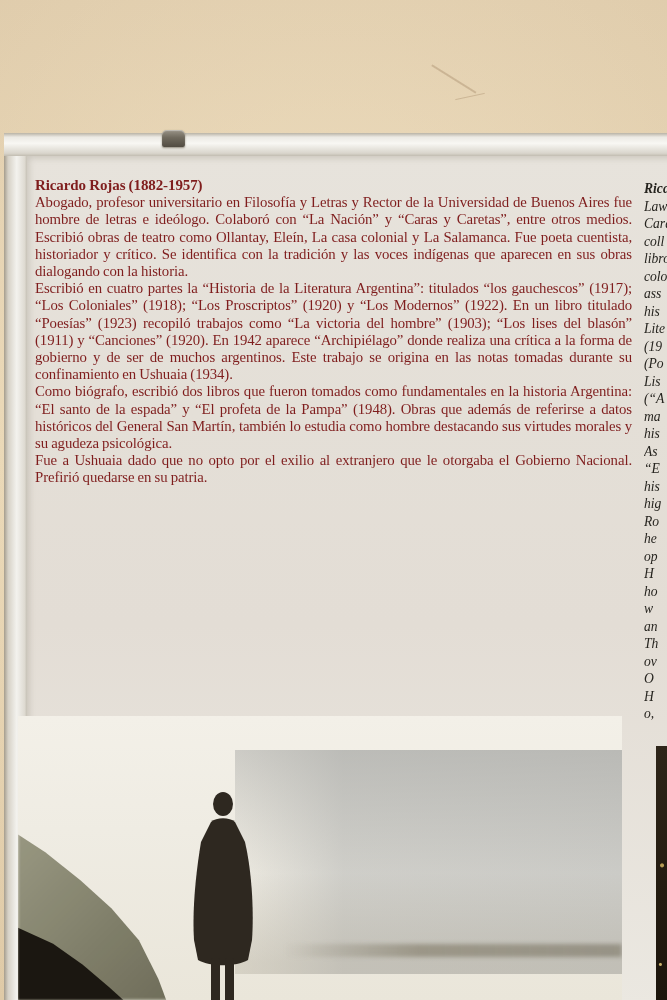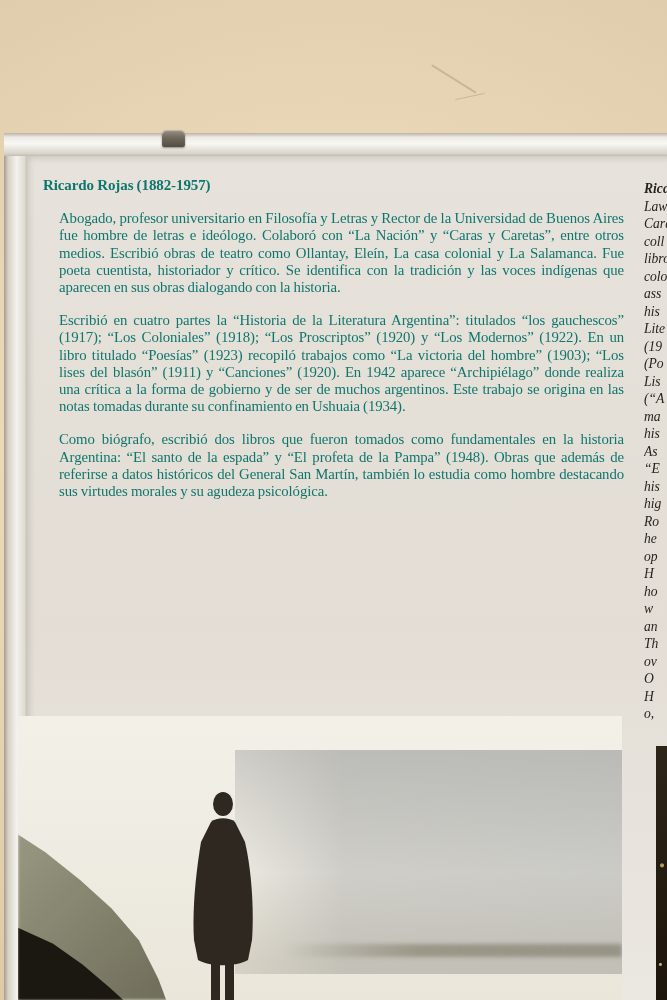--- a/index.html
+++ b/index.html
@@ -37,26 +37,26 @@
     box-shadow:0 1px 2px rgba(60,50,30,.5), inset 0 1px 1px rgba(255,255,255,.4);
   }
   .surface{
     position:absolute;left:23px;top:23px;right:0;bottom:0;
     background:
       linear-gradient(180deg,#e7e3dc 0%, #e4dfd7 30%, #e3ddd5 55%, #ebe8e1 100%);
     box-shadow:inset 2px 2px 6px rgba(120,110,95,.25);
   }
   
   .spanish{
-    position:absolute;left:43px;top:177px;width:597px;
-    color:#0f766e;font-size:14.8px;line-height:17.2px;
+    position:absolute;left:35px;top:177px;width:597px;
+    color:#7f1d1d;font-size:14.8px;line-height:17.2px;
     text-align:justify;letter-spacing:-0.1px;word-spacing:-0.4px;font-family:Liberation Serif, serif;
   }
   .spanish .title{font-weight:bold;font-size:15px;margin:0;}
-  .spanish p.para{margin:16px;}
+  .spanish p.para{margin:0;}
   
   .english-column{
     position:absolute;left:644px;top:180px;width:23px;overflow:hidden;
     color:#26241f;font-size:13.6px;line-height:17.5px;font-style:italic;
     white-space:nowrap;
   }
   .english-column .en-line{height:17.5px;}
   .english-column .en-bold{font-weight:bold;}
   
   .photo{
@@ -112,20 +112,21 @@
   <div class="clip"></div>
   <div class="surface"></div>
 </div>
 
 <div class="spanish">
   <p class="title">Ricardo Rojas (1882-1957)</p>
   <div>
       <p class="para">Abogado, profesor universitario en Filosofía y Letras y Rector de la Universidad de Buenos Aires fue hombre de letras e ideólogo. Colaboró con “La Nación” y “Caras y Caretas”, entre otros medios. Escribió obras de teatro como Ollantay, Eleín, La casa colonial y La Salamanca. Fue poeta cuentista, historiador y crítico. Se identifica con la tradición y las voces indígenas que aparecen en sus obras dialogando con la historia.</p>
       <p class="para">Escribió en cuatro partes la “Historia de la Literatura Argentina”: titulados “los gauchescos” (1917); “Los Coloniales” (1918); “Los Proscriptos” (1920) y “Los Modernos” (1922). En un libro titulado “Poesías” (1923) recopiló trabajos como “La victoria del hombre” (1903); “Los lises del blasón” (1911) y “Canciones” (1920). En 1942 aparece “Archipiélago” donde realiza una crítica a la forma de gobierno y de ser de muchos argentinos. Este trabajo se origina en las notas tomadas durante su confinamiento en Ushuaia (1934).</p>
       <p class="para">Como biógrafo, escribió dos libros que fueron tomados como fundamentales en la historia Argentina: “El santo de la espada” y “El profeta de la Pampa” (1948). Obras que además de referirse a datos históricos del General San Martín, también lo estudia como hombre destacando sus virtudes morales y su agudeza psicológica.</p>
+      <p class="para">Fue a Ushuaia dado que no opto por el exilio al extranjero que le otorgaba el Gobierno Nacional. Prefirió quedarse en su patria.</p>
     </div>
 </div>
 
 <div class="english-column">
     <div class="en-line en-bold">Rica</div>
     <div class="en-line">Law</div>
     <div class="en-line">Caras</div>
     <div class="en-line">coll</div>
     <div class="en-line">libro</div>
     <div class="en-line">colo</div>

